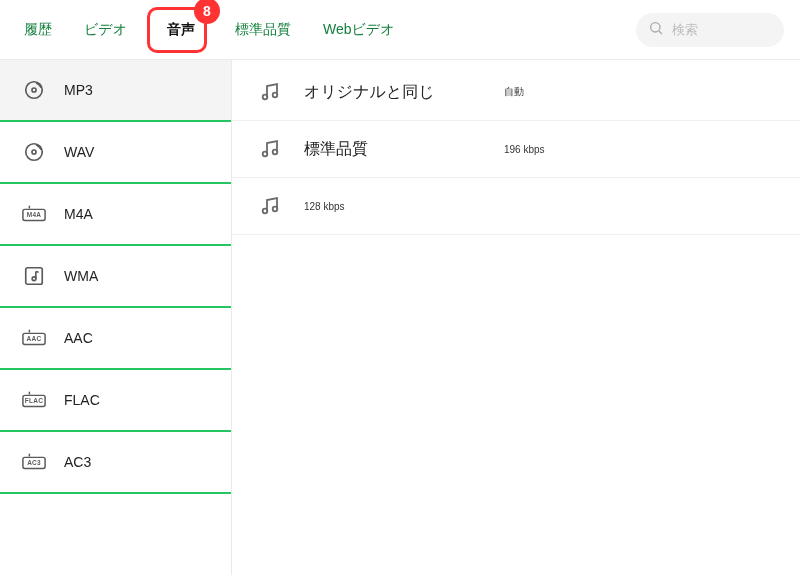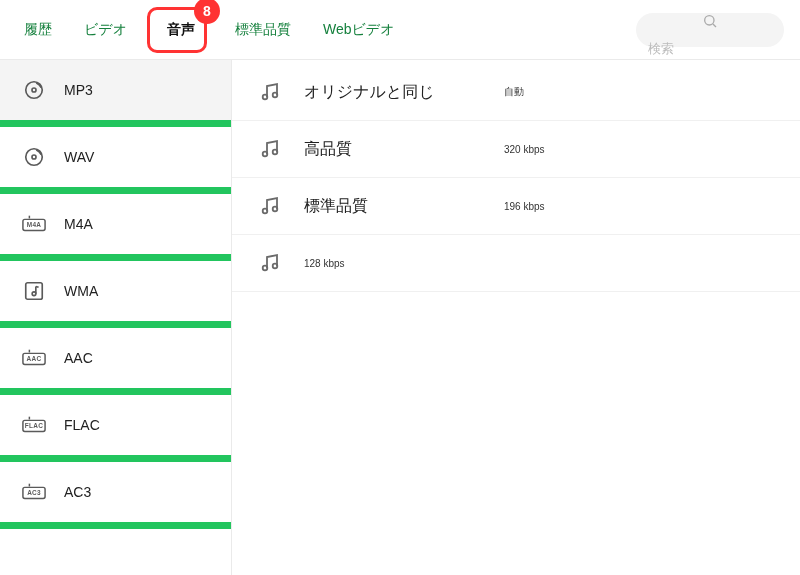--- a/index.html
+++ b/index.html
@@ -3,27 +3,27 @@
   <meta charset="utf-8">
   <style>
     * { margin: 0; padding: 0; box-sizing: border-box; font-family: -apple-system, BlinkMacSystemFont, "Segoe UI", "Meiryo", sans-serif; }
     body { width: 800px; height: 575px; background: #fff; overflow: hidden; }
     .header { display: flex; align-items: center; height: 60px; border-bottom: 1px solid #eaeaea; padding: 0 16px 0 8px; }
     .tabs { display: flex; align-items: center; gap: 0; flex: 1; }
     .tab { padding: 10px 16px; font-size: 14px; color: #15803d; cursor: pointer; position: relative; }
     .tab-active { font-weight: 600; color: #111; }
     .tab-outline { position: absolute; top: -4px; left: -4px; right: 4px; bottom: -4px; border: 3px solid #ff3333; border-radius: 10px; pointer-events: none; }
     .tab-badge { position: absolute; top: -13px; right: -9px; width: 26px; height: 26px; border-radius: 50%; background: #ff3333; color: #fff; display: flex; align-items: center; justify-content: center; font-size: 14px; font-weight: 600; }
-    .search { display: flex; align-items: center; width: 148px; height: 34px; background: #f4f4f4; border-radius: 17px; padding: 0 12px; gap: 8px; flex-direction: column; }
+    .search { display: flex; align-items: center; width: 148px; height: 34px; background: #f4f4f4; border-radius: 17px; padding: 0 12px; gap: 8px; }
     .search svg { flex-shrink: 0; }
     .search input { background: transparent; border: none; outline: none; font-size: 13px; color: #999; width: 100%; }
     .search input::placeholder { color: #bbb; }
     .main { display: flex; height: calc(100% - 60px); }
     .sidebar { width: 232px; border-right: 1px solid #eaeaea; overflow-y: auto; }
-    .sidebar-item { display: flex; align-items: center; gap: 18px; padding: 18px 20px 18px 22px; cursor: pointer; font-size: 14px; color: #222; border-bottom: 7px solid #22c55e; }
+    .sidebar-item { display: flex; align-items: center; gap: 18px; padding: 18px 20px 18px 22px; cursor: pointer; font-size: 14px; color: #222; border-bottom: 2px solid #22c55e; }
     .sidebar-item.active { background: #f4f4f4; }
     .sidebar-item .icon { width: 24px; height: 24px; display: flex; align-items: center; justify-content: center; flex-shrink: 0; }
     .content { flex: 1; padding: 4px 0; }
     .quality-row { display: flex; align-items: center; padding: 16px 24px; gap: 20px; border-bottom: 1px solid #f0f0f0; }
     .quality-row .icon { width: 28px; display: flex; align-items: center; justify-content: center; flex-shrink: 0; }
     .quality-name { width: 180px; font-size: 16px; color: #222; }
     .quality-bitrate { font-size: 10px; color: #333; }
     .format-badge { font-size: 7px; font-weight: 700; letter-spacing: 0.3px; fill: #5a5a5a; }
   </style>
 </head>
@@ -149,31 +149,20 @@
       <span class="quality-bitrate">自動</span>
     </div>
     <div class="quality-row">
       <span class="icon">
         <svg width="24" height="24" viewBox="0 0 24 24" fill="none" stroke="#6a6a6a" stroke-width="1.8">
             <path d="M9 17 V6 l10-2 v11"></path>
             <circle cx="7" cy="17" r="2.3"></circle>
             <circle cx="17" cy="15" r="2.3"></circle>
           </svg>
       </span>
-      <span class="quality-name">高品質</span>
-      <span class="quality-bitrate">320 kbps</span>
-    </div>
-    <div class="quality-row">
-      <span class="icon">
-        <svg width="24" height="24" viewBox="0 0 24 24" fill="none" stroke="#6a6a6a" stroke-width="1.8">
-            <path d="M9 17 V6 l10-2 v11"></path>
-            <circle cx="7" cy="17" r="2.3"></circle>
-            <circle cx="17" cy="15" r="2.3"></circle>
-          </svg>
-      </span>
       <span class="quality-name">標準品質</span>
       <span class="quality-bitrate">196 kbps</span>
     </div>
     <div class="quality-row">
       <span class="icon">
         <svg width="24" height="24" viewBox="0 0 24 24" fill="none" stroke="#6a6a6a" stroke-width="1.8">
             <path d="M9 17 V6 l10-2 v11"></path>
             <circle cx="7" cy="17" r="2.3"></circle>
             <circle cx="17" cy="15" r="2.3"></circle>
           </svg>

